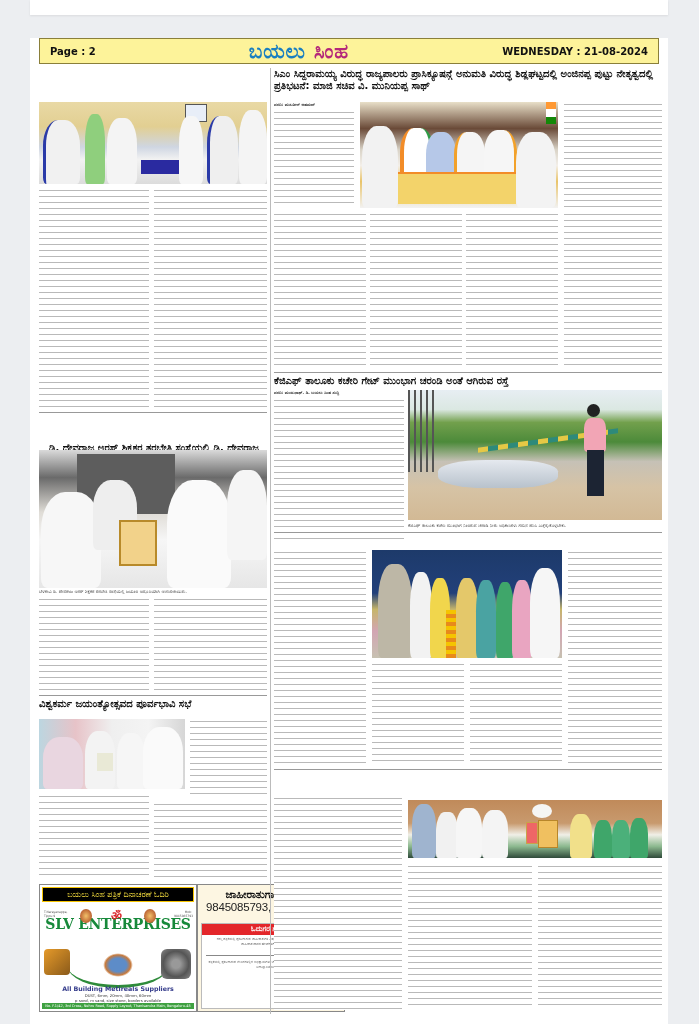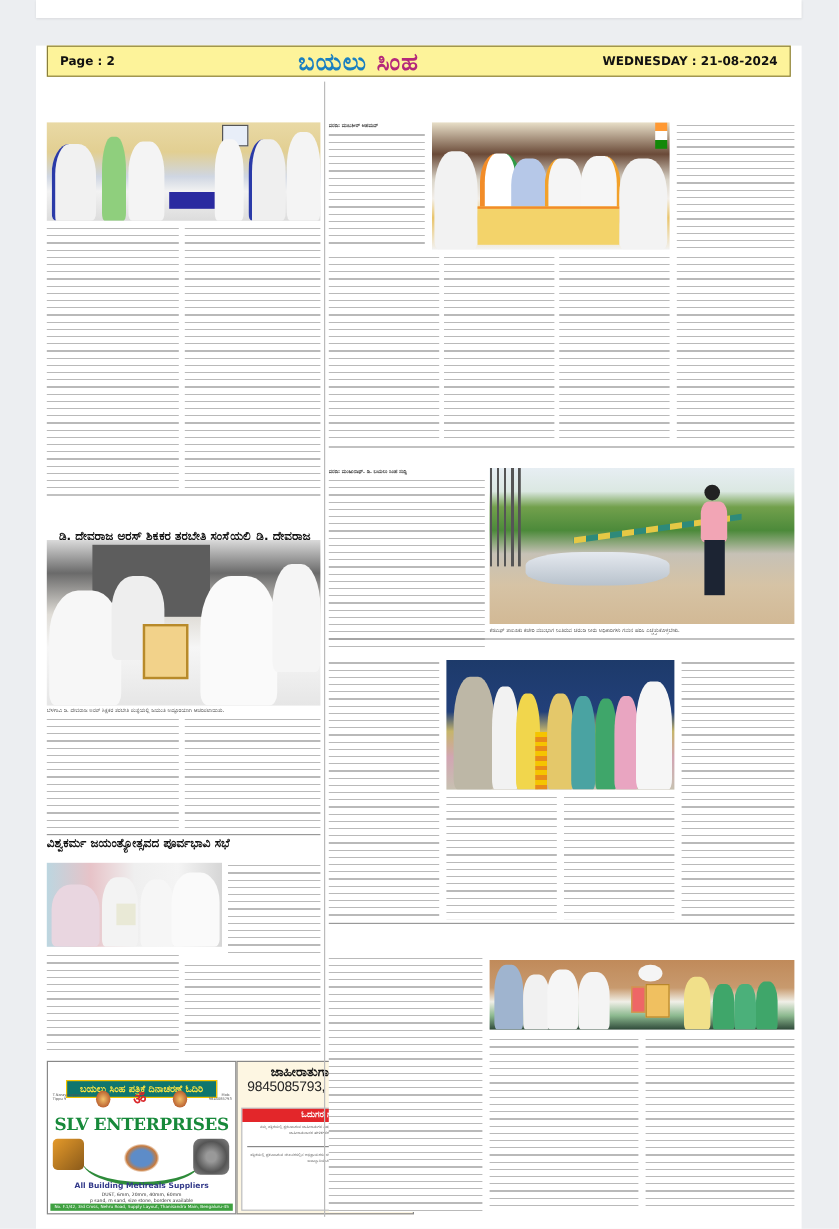--- a/index.html
+++ b/index.html
@@ -22,21 +22,21 @@
   .ph1{background:linear-gradient(180deg,#e9d9a5 0%,#e2cf92 30%,#cfd6e2 55%,#f2f2f2 70%,#dcdcdc 100%);}
   .ph2{background:linear-gradient(180deg,#e8dfc8 0%,#6a4a38 25%,#d9d3c7 45%,#f3efe9 60%,#e9c46a 75%,#f2f2f2 100%);}
   .ph3{background:linear-gradient(180deg,#e7eef3 0%,#dbe8e2 15%,#72a04c 25%,#4c8a3a 40%,#c6c1b6 55%,#d6c3a5 75%,#d2b995 100%);}
   .ph4{background:linear-gradient(180deg,#dadada 0%,#6a6a6a 20%,#dfdcd6 45%,#f6f6f6 65%,#e6e6e6 100%);}
   .ph5{background:linear-gradient(180deg,#1d3a6a 0%,#22407a 40%,#c6b56a 55%,#d2a5b3 75%,#c7c1b1 100%);}
   .ph6{background:linear-gradient(90deg,#bcd6e0 0%,#e7c3c8 25%,#efefef 50%,#f4f4f4 75%,#d6d6d6 100%);}
   .ph7{background:linear-gradient(180deg,#c08a5a 0%,#c89a6e 40%,#f0efe7 60%,#8cb98f 80%,#2f4a3a 100%);}
   .person{position:absolute;border-radius:40% 40% 10% 10%;}
   
   .ad1{position:absolute;left:9px;top:846px;width:158px;height:128px;border:1px solid #888;background:#fff;box-sizing:border-box;overflow:hidden;}
-  .ad1 .bar{background:#0f766e;color:#ffe640;font-weight:bold;font-size:8px;text-align:center;height:13px;line-height:13px;margin:15px;border:1px solid #f5c400;}
+  .ad1 .bar{background:#000000;color:#ffe640;font-weight:normal;font-size:8px;text-align:center;height:13px;line-height:13px;margin:2px;border:1px solid #f5c400;}
   .ad1 .slv{font-family:"DejaVu Serif",serif;font-weight:bold;color:#17893a;font-size:14px;text-align:center;margin-top:14px;letter-spacing:-.3px;}
   .ad1 .om{position:absolute;left:71px;top:22px;color:#d9262a;font-size:12px;font-weight:bold;}
   .ad1 .sub{position:absolute;left:0;right:0;top:100px;text-align:center;font-weight:bold;color:#333a8a;font-size:6.3px;}
   .ad1 .sub2{position:absolute;left:0;right:0;top:108px;text-align:center;color:#333;font-size:3.8px;}
   .ad1 .foot{position:absolute;left:2px;right:2px;bottom:2px;height:6px;background:#3fa141;color:#fff;font-size:3.5px;line-height:6px;text-align:center;overflow:hidden;white-space:nowrap;}
   .ad1 .house{position:absolute;left:63px;top:68px;width:30px;height:24px;border-radius:50%;background:radial-gradient(#5d8cc8 40%,#c77a3c 60%,#fff 70%);}
   .ad1 .arc{position:absolute;left:28px;top:60px;width:100px;height:40px;border-bottom:3px solid #2e8b3a;border-radius:0 0 50% 50%;}
   .ad1 .mach{position:absolute;left:4px;top:64px;width:26px;height:26px;background:linear-gradient(135deg,#e59a2a,#8a5a1a);border-radius:4px;}
   .ad1 .stone{position:absolute;right:5px;top:64px;width:30px;height:30px;background:radial-gradient(circle,#999 20%,#555 60%,#888 100%);border-radius:6px;}
   .ad1 .god{position:absolute;top:24px;width:12px;height:14px;border-radius:50%;background:radial-gradient(#f2c16a,#a43a1a);}
@@ -131,40 +131,42 @@
       <div class="nb">ನಮ್ಮ ಪತ್ರಿಕೆಯಲ್ಲಿ ಪ್ರಕಟವಾಗುವ ಜಾಹೀರಾತುಗಳ ವಿಷಯದಲ್ಲಿ ಓದುಗರು ಸ್ವಂತ ವಿವೇಚನೆ ಬಳಸಬೇಕು. ಜಾಹೀರಾತುದಾರರ ಹೇಳಿಕೆಗಳಿಗೆ ಪತ್ರಿಕೆ ಜವಾಬ್ದಾರಿಯಲ್ಲ.</div>
       <div class="sig">-ಸಂಪಾದಕರು</div>
       <hr>
       <div class="nb">ಪತ್ರಿಕೆಯಲ್ಲಿ ಪ್ರಕಟವಾಗುವ ಲೇಖನಗಳಲ್ಲಿನ ಅಭಿಪ್ರಾಯಗಳು ಲೇಖಕರ ವೈಯಕ್ತಿಕ ಅಭಿಪ್ರಾಯಗಳಾಗಿರುತ್ತವೆ. ಅದಕ್ಕೆ ಪತ್ರಿಕೆ ಜವಾಬ್ದಾರಿಯಾಗಿರುವುದಿಲ್ಲ.</div>
       <div class="sig">-ಸಂಪಾದಕರು</div>
     </div>
   </div>
 
   <div class="vrule" style="left:240px;top:30px;height:946px;"></div>
 
+  <div class="hl" style="left:244px;top:30px;width:388px;font-size:10px;">ಸಿಎಂ ಸಿದ್ದರಾಮಯ್ಯ ವಿರುದ್ಧ ರಾಜ್ಯಪಾಲರು ಪ್ರಾಸಿಕ್ಯೂಷನ್ಗೆ ಅನುಮತಿ ವಿರುದ್ಧ ಶಿಡ್ಲಘಟ್ಟದಲ್ಲಿ ಅಂಜಿನಪ್ಪ ಪುಟ್ಟು ನೇತೃತ್ವದಲ್ಲಿ ಪ್ರತಿಭಟನೆ: ಮಾಜಿ ಸಚಿವ ವಿ. ಮುನಿಯಪ್ಪ ಸಾಥ್</div>
   <div class="txt" style="left:244px;top:64px;width:80px;height:8px;color:#333;font-weight:bold;">ವರದಿ: ಮುಬಶೀರ್ ಅಹಮದ್</div>
   <div class="txt lines" style="left:244px;top:72px;width:80px;height:96px;"></div>
   <div class="photo ph2" style="left:330px;top:64px;width:198px;height:106px;">
     <div class="person" style="left:2px;top:24px;width:36px;height:82px;background:#f2f2f2;"></div>
     <div class="person" style="left:40px;top:26px;width:26px;height:60px;background:#ffffff;border-left:4px solid #f28c28;border-right:4px solid #2e9b47;"></div>
     <div class="person" style="left:66px;top:30px;width:30px;height:56px;background:#b6c8e8;"></div>
     <div class="person" style="left:94px;top:30px;width:28px;height:56px;background:#f5f5f5;border-left:3px solid #f2a12a;"></div>
     <div class="person" style="left:124px;top:28px;width:30px;height:58px;background:#f6f6f6;border-right:3px solid #f2a12a;"></div>
     <div class="person" style="left:156px;top:30px;width:40px;height:76px;background:#f3f3f3;"></div>
     <div style="position:absolute;left:38px;top:70px;width:118px;height:30px;background:#f3d36a;border-top:2px solid #f28c28;"></div>
     <div style="position:absolute;right:2px;top:0;width:10px;height:22px;background:linear-gradient(#ff9933 33%,#fff 33% 66%,#138808 66%);"></div>
   </div>
   <div class="txt lines" style="left:534px;top:64px;width:98px;height:106px;"></div>
   <div class="txt lines" style="left:244px;top:174px;width:92px;height:158px;"></div>
   <div class="txt lines" style="left:340px;top:174px;width:92px;height:158px;"></div>
   <div class="txt lines" style="left:436px;top:174px;width:92px;height:158px;"></div>
   <div class="txt lines" style="left:534px;top:174px;width:98px;height:158px;"></div>
 
   <div class="rule" style="left:244px;top:334px;width:388px;height:1px;"></div>
 
+  <div class="hl" style="left:244px;top:337px;width:388px;font-size:10px;">ಕೆಜಿಎಫ್ ತಾಲೂಕು ಕಚೇರಿ ಗೇಟ್ ಮುಂಭಾಗ ಚರಂಡಿ ಅಂತೆ ಆಗಿರುವ ರಸ್ತೆ</div>
   <div class="txt" style="left:244px;top:352px;width:130px;height:7px;color:#333;font-weight:bold;">ವರದಿ: ಮಂಜುನಾಥ್. ಡಿ. ಬಯಲು ಸಿಂಹ ಸುದ್ದಿ</div>
   <div class="txt lines" style="left:244px;top:360px;width:130px;height:144px;"></div>
   <div class="photo ph3" style="left:378px;top:352px;width:254px;height:130px;">
     <div style="position:absolute;left:0;top:0;width:26px;height:82px;background:repeating-linear-gradient(90deg,#555 0 2px,transparent 2px 6px);"></div>
     <div style="position:absolute;left:30px;top:70px;width:120px;height:28px;background:linear-gradient(#e5e9ef,#b8c2cc);border-radius:40%;"></div>
     <div style="position:absolute;left:70px;top:48px;width:140px;height:5px;background:repeating-linear-gradient(90deg,#e5c845 0 10px,#2e8a7a 10px 20px);transform:skewY(-8deg);"></div>
     <div style="position:absolute;left:176px;top:28px;width:22px;height:34px;background:#f2a5b5;border-radius:30% 30% 4px 4px;"></div>
     <div style="position:absolute;left:179px;top:14px;width:13px;height:13px;background:#222;border-radius:50%;"></div>
     <div style="position:absolute;left:179px;top:60px;width:17px;height:46px;background:#1c2433;"></div>
   </div>

